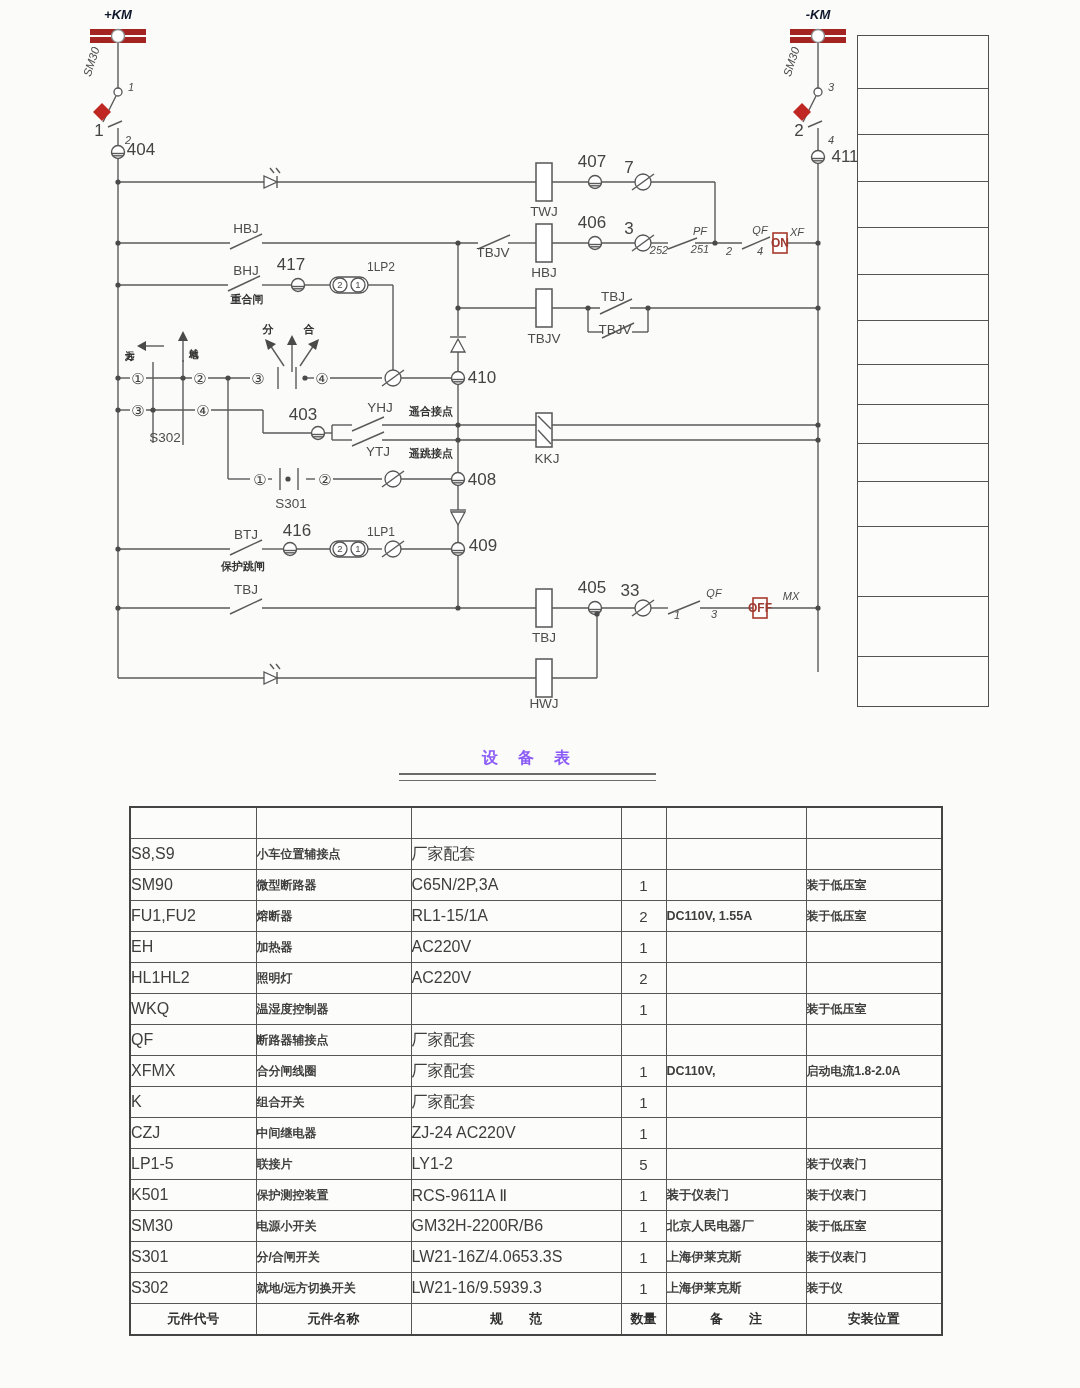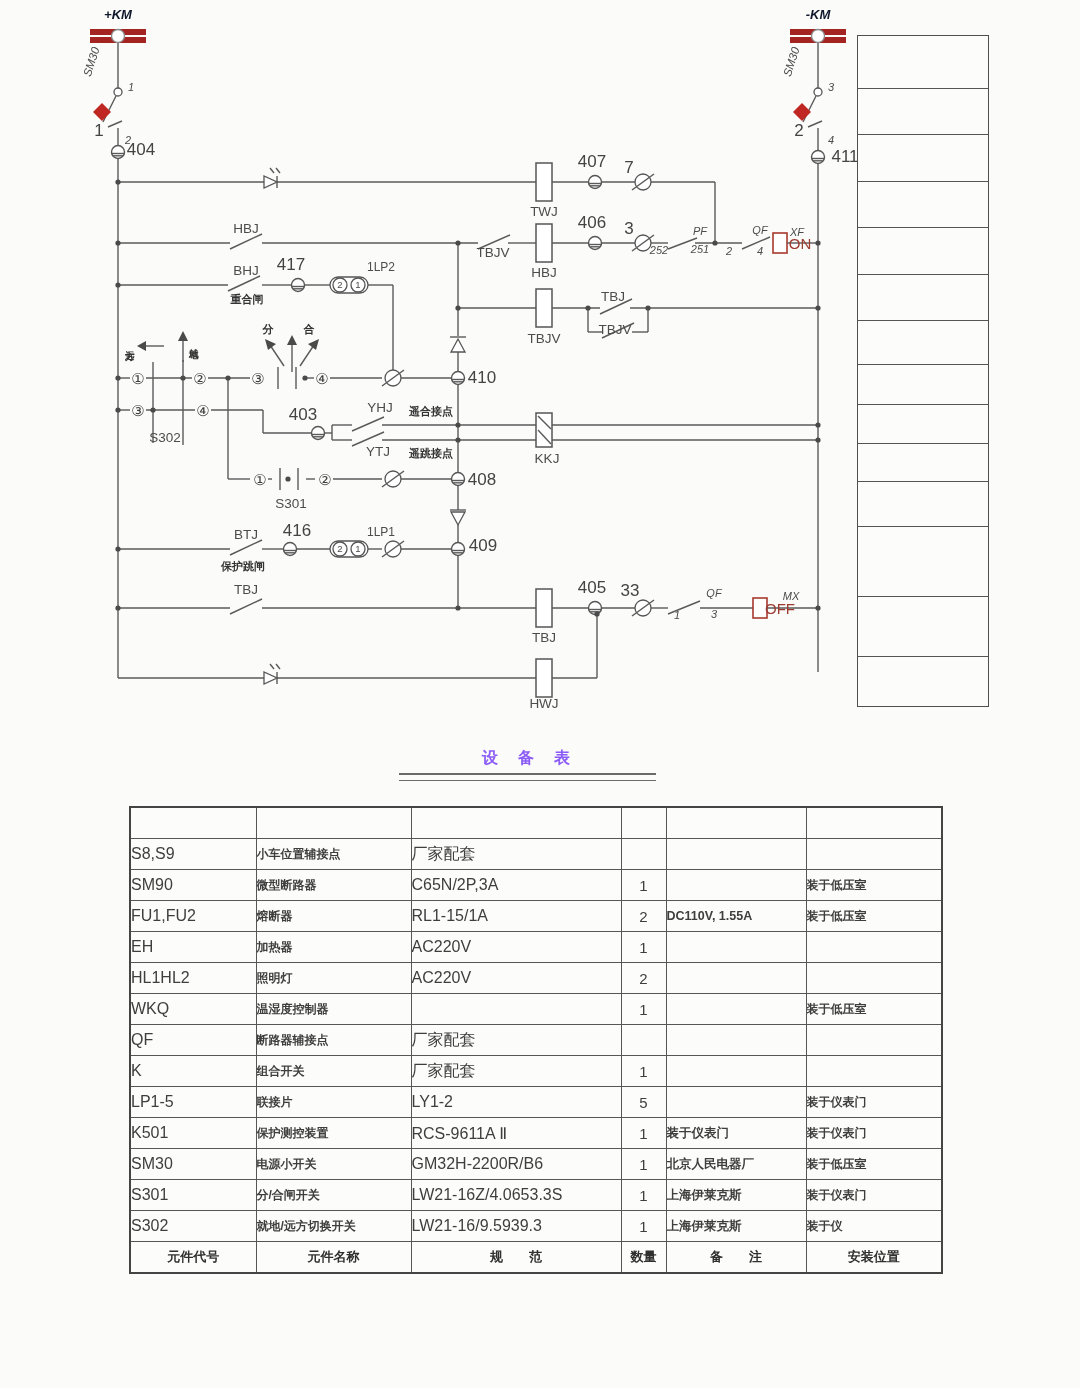--- a/index.html
+++ b/index.html
@@ -15,21 +15,21 @@
      font-family:"Liberation Sans",sans-serif;line-height:1;}
   .n{font-size:17px;color:#444;}
   .b{font-size:13.5px;}
   .s{font-size:12px;margin-left:32px;}
   .si{font-size:11px;font-style:italic;}
   .tiny{font-size:9.5px;}
   .c{font-size:11px;font-weight:bold;color:#333;}
   .cv{font-size:9.5px;font-weight:bold;color:#333;writing-mode:vertical-rl;letter-spacing:1px;}
   .km{font-size:13px;font-style:italic;font-weight:bold;color:#0f172a;}
   .rot{font-size:11.5px;font-style:italic;transform:translate(-50%,-50%) rotate(-72deg);}
-  .red{font-size:15px;color:#9c3a30;font-weight:normal;margin-left:20px;}
+  .red{font-size:12px;color:#9c3a30;font-weight:bold;}
   .circ{font-size:15px;color:#3f3f3f;}
   
   .legend{position:absolute;left:857px;top:35px;width:132px;border:1.5px solid #4f4f4f;
           box-sizing:border-box;background:#fcfcfb;}
   .legend-row{box-sizing:border-box;border-top:1.2px solid #555;display:flex;align-items:center;
               justify-content:center;font-size:12px;font-weight:bold;color:#333;text-align:center;}
   .legend-row:first-child{border-top:none;}
   
   .tbl-title{position:absolute;left:527px;top:758px;transform:translate(-50%,-50%);
              font-size:16px;color:#8b5cf6;font-weight:bold;letter-spacing:2px;white-space:nowrap;}
@@ -454,23 +454,39 @@
         </tr>
         <tr>
           <td class="c0">QF</td>
           <td class="c1">断路器辅接点</td>
           <td class="c2">厂家配套</td>
           <td class="c3"></td>
           <td class="c4"></td>
           <td class="c5"></td>
         </tr>
         <tr>
+          <td class="c0">XFMX</td>
+          <td class="c1">合分闸线圈</td>
+          <td class="c2">厂家配套</td>
+          <td class="c3">1</td>
+          <td class="c4">DC110V,</td>
+          <td class="c5">启动电流1.8-2.0A</td>
+        </tr>
+        <tr>
           <td class="c0">K</td>
           <td class="c1">组合开关</td>
           <td class="c2">厂家配套</td>
+          <td class="c3">1</td>
+          <td class="c4"></td>
+          <td class="c5"></td>
+        </tr>
+        <tr>
+          <td class="c0">CZJ</td>
+          <td class="c1">中间继电器</td>
+          <td class="c2">ZJ-24 AC220V</td>
           <td class="c3">1</td>
           <td class="c4"></td>
           <td class="c5"></td>
         </tr>
         <tr>
           <td class="c0">LP1-5</td>
           <td class="c1">联接片</td>
           <td class="c2">LY1-2</td>
           <td class="c3">5</td>
           <td class="c4"></td>

